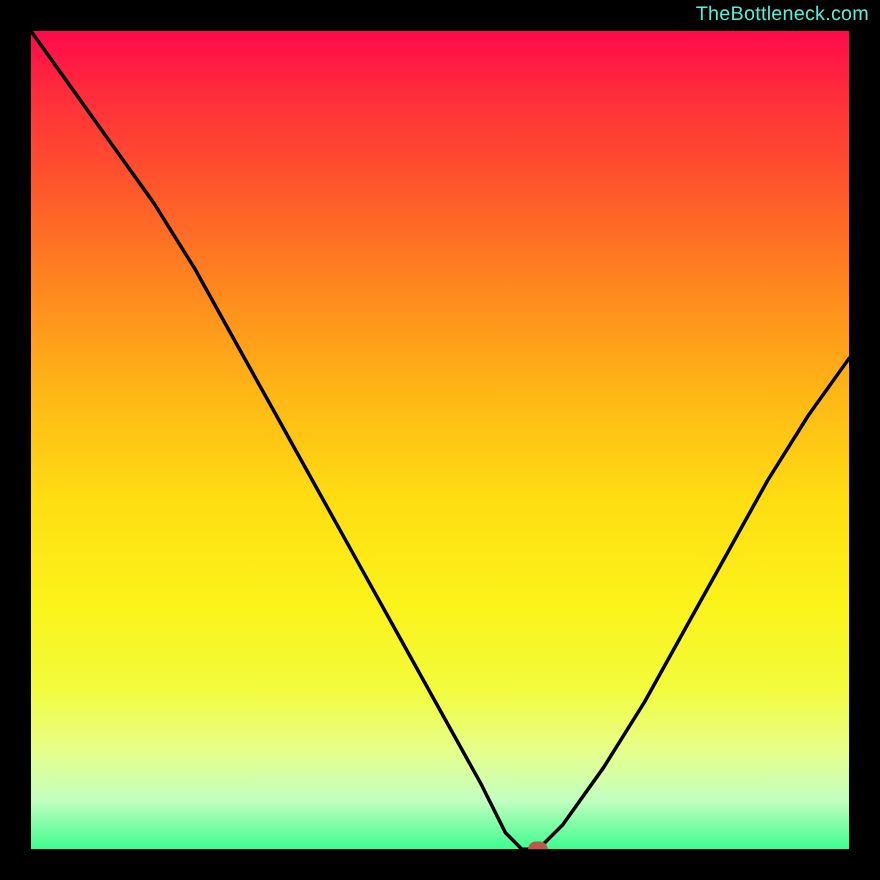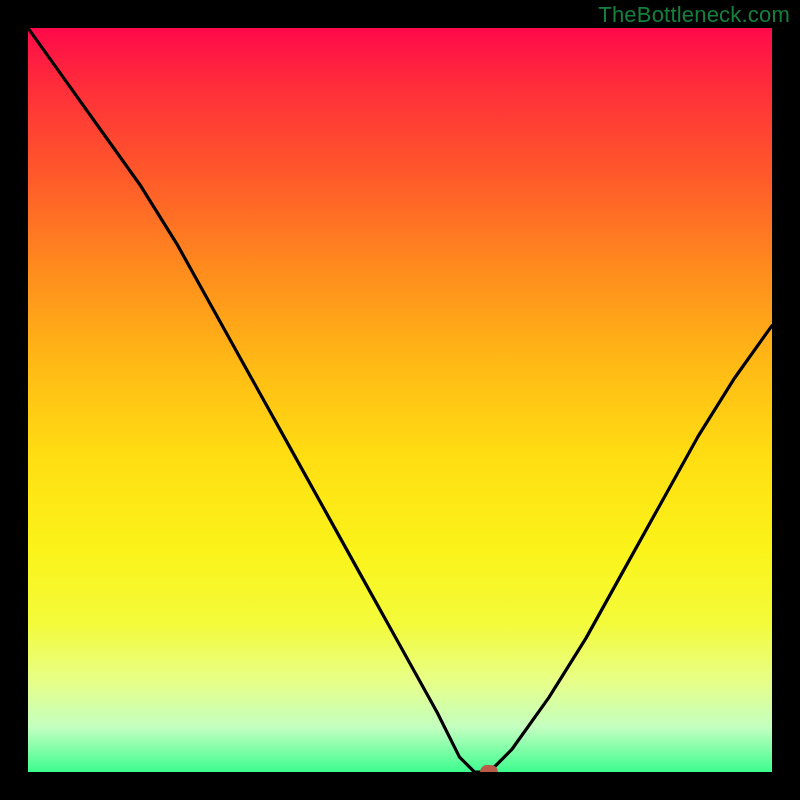--- a/index.html
+++ b/index.html
@@ -16,22 +16,22 @@
     left: 0;
     top: 0;
     width: 800px;
     height: 800px;
     background: #000;
   }
   .watermark {
     position: absolute;
     top: 2px;
     right: 10px;
-    color: #15803d;
-    font-size: 22px;
+    color: #5eead4;
+    font-size: 18px;
     font-weight: 500;
     letter-spacing: 0.2px;
     z-index: 10;
   }
   .plot-area {
     position: absolute;
     left: 28px;
     top: 28px;
     width: 744px;
     height: 744px;

